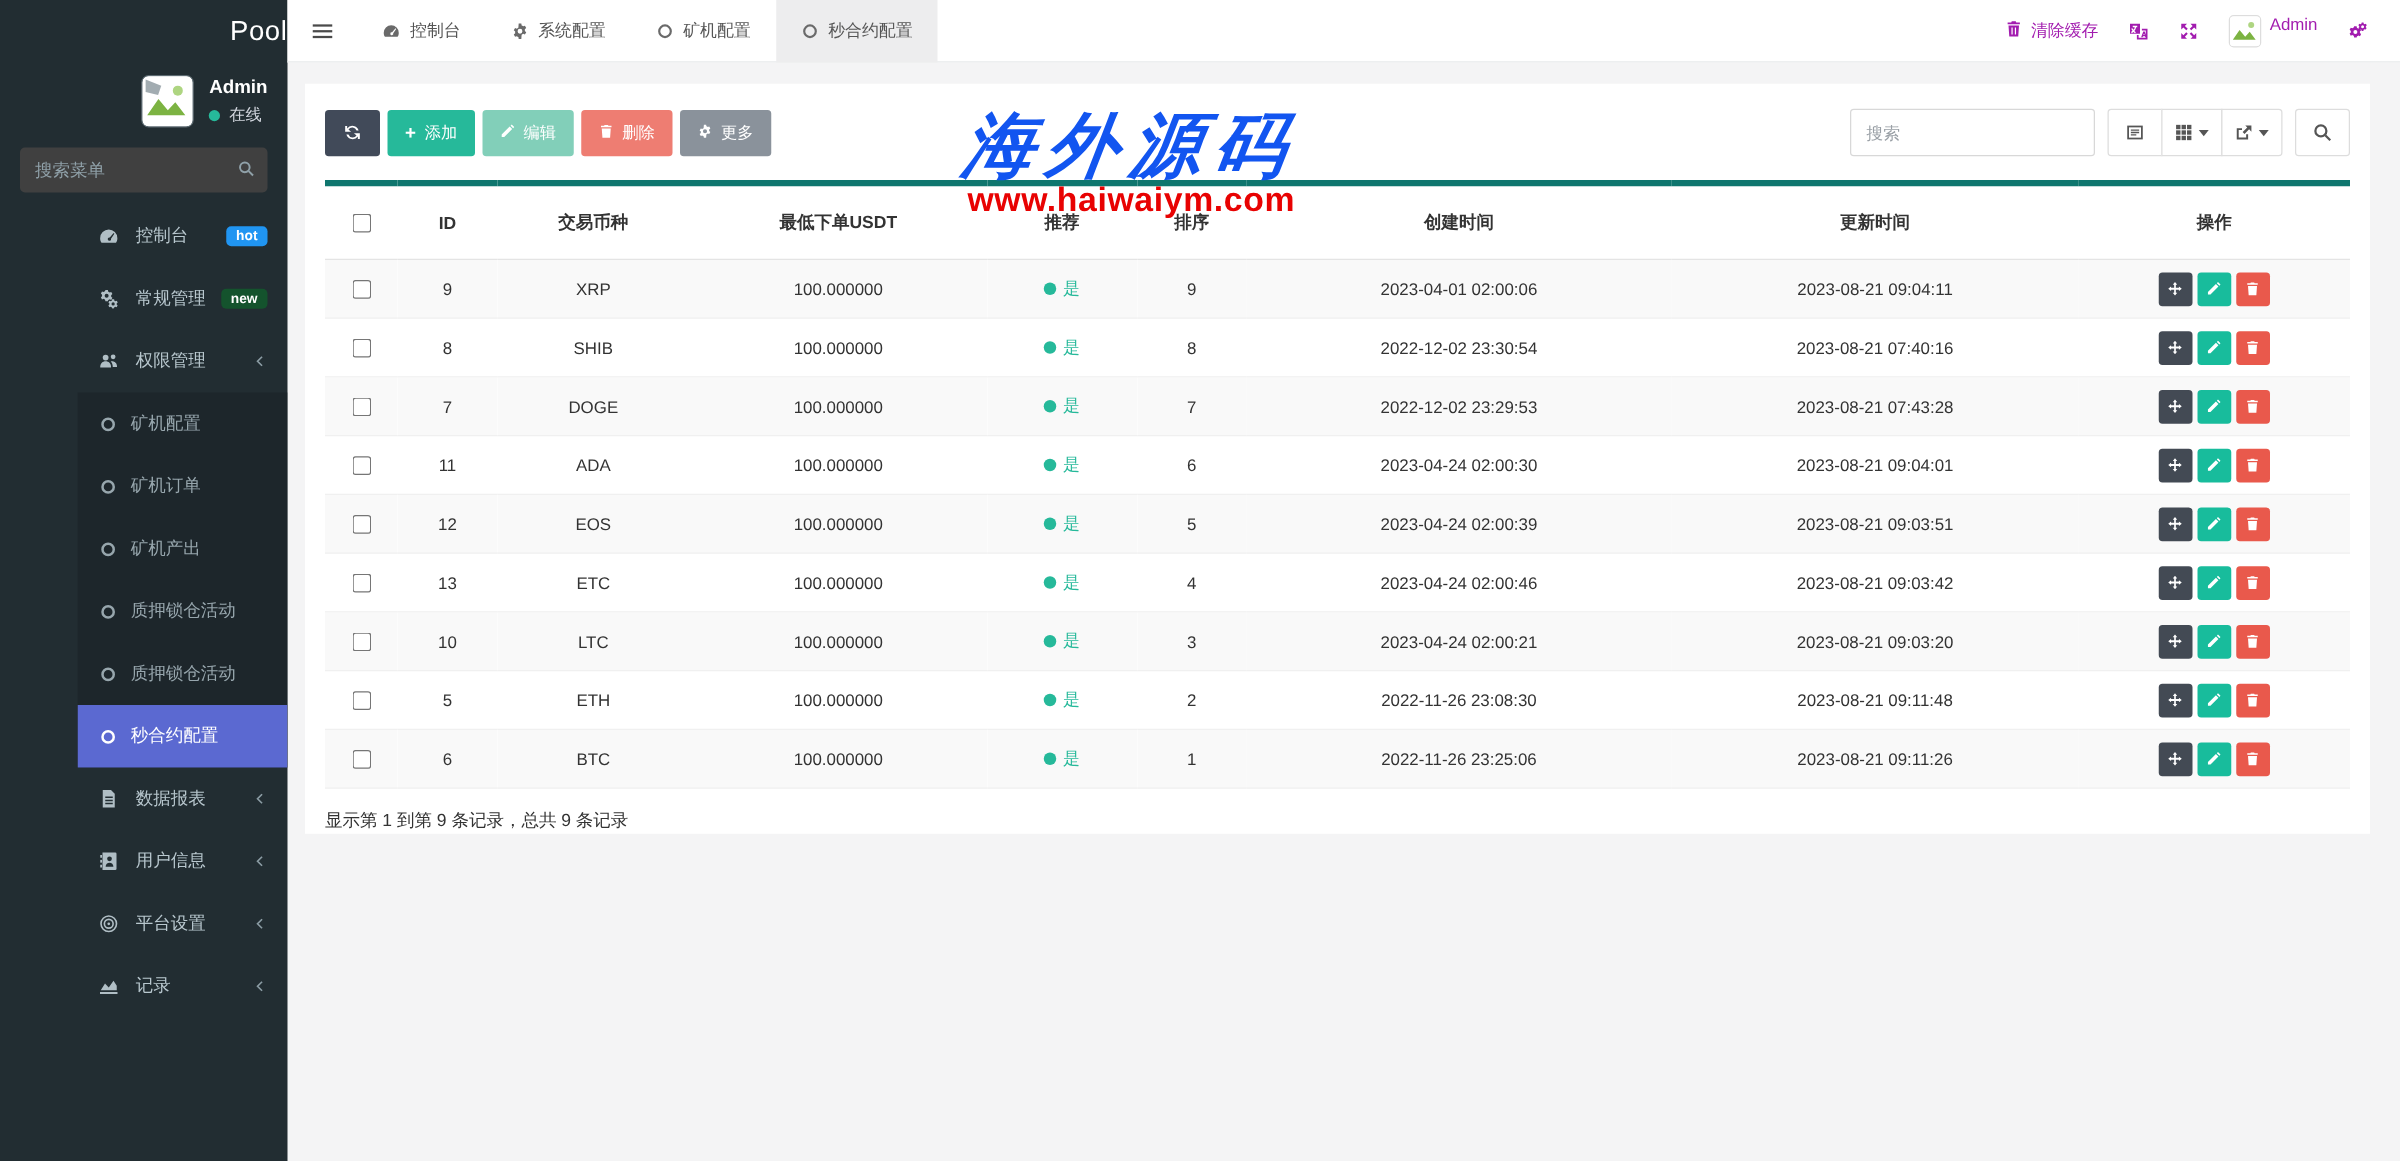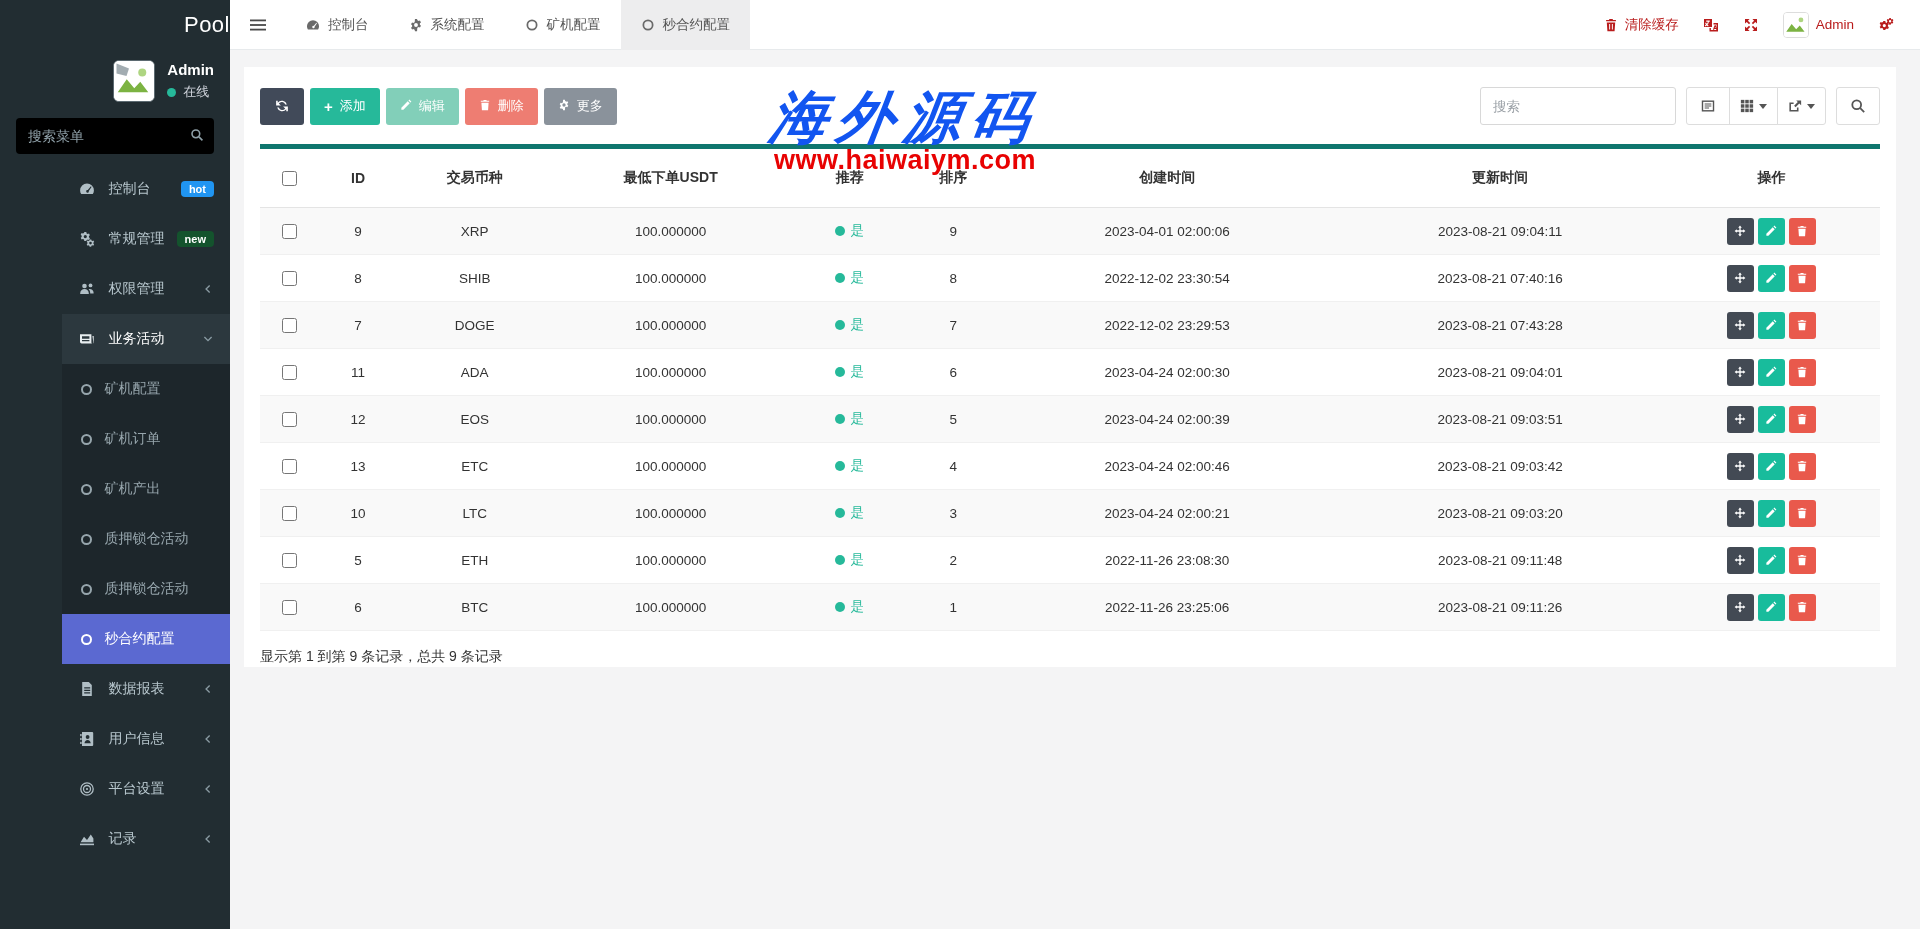--- a/index.html
+++ b/index.html
@@ -9,21 +9,21 @@
 
   
   .sidebar { width:230px; min-width:230px; background:#222d32; font-size:14px; display:flex; flex-direction:column;align-items:flex-end; }
   .logo { height:50px; display:flex; align-items:center; justify-content:center; color:#fff; font-size:22px; letter-spacing:.5px; }
   .user-panel { display:flex; align-items:center; gap:12px; padding:10px 16px 8px; }
   .avatar { width:42px; height:42px; border-radius:6px; border:1px solid #5c6a71; background:#fff; overflow:hidden; flex-shrink:0; }
   .user-name { color:#fff; font-weight:bold; font-size:15px; }
   .user-status { color:#d2d6de; font-size:13px; display:flex; gap:7px; align-items:center; margin-top:5px; }
   .dot { width:9px; height:9px; border-radius:50%; background:#26b99a; display:inline-block; }
   .menu-search { margin:8px 16px 10px; position:relative; }
-  .menu-search input { width:100%; height:36px; background:#000000; border:none; border-radius:4px;
+  .menu-search input { width:100%; height:36px; background:#404040; border:none; border-radius:4px;
       color:#ccc; padding:0 32px 0 12px; font-size:14px; outline:none; }
   .menu-search input::placeholder { color:#8fa0a8; }
   .menu-search .sicon { position:absolute; right:10px; top:10px; color:#8fa0a8; }
   .menu { flex:1; overflow:hidden; }
   .mi { height:50px; display:flex; align-items:center; padding:0 16px; gap:12px; color:#b8c7ce; cursor:pointer; }
   .mi .micon { width:19px; display:flex; justify-content:center; color:#b0bec5; }
   .badge { margin-left:auto; font-size:11px; font-weight:bold; color:#fff; padding:2px 8px; border-radius:4px; }
   .badge-hot { background:#2095f2; }
   .badge-new { background:#14532d; }
   .chev { margin-left:auto; color:#8a9ba3; display:flex; }
@@ -35,21 +35,21 @@
   .smi.active { background:#5b69d1; color:#fff; }
 
   
   .main { flex:1; display:flex; flex-direction:column; min-width:0; }
   .navbar { height:50px; background:#fff; display:flex; align-items:center; border-bottom:1px solid #e7eaec; flex-shrink:0; }
   .hamburger { padding:0 20px; color:#4a4a4a; display:flex; cursor:pointer; }
   .tab { height:50px; display:flex; align-items:center; gap:8px; padding:0 20px; font-size:13.5px; color:#555; cursor:pointer; }
   .tab .ticon { color:#6a6a6a; display:flex; }
   .tab.active { background:#ededee; }
   .nav-right { margin-left:auto; display:flex; align-items:center; gap:24px; padding-right:26px; color:#5b5b5b; font-size:13.5px; }
-  .nav-item { display:flex; align-items:center; gap:7px; cursor:pointer; color:#b91c1c; }
+  .nav-item { display:flex; gap:7px; cursor:pointer; color:#a21caf; }
   .avatar-sm { width:26px; height:26px; border-radius:4px; border:1px solid #ddd; background:#fff; overflow:hidden; }
 
   
   .content { flex:1; padding:17px 24px 0 14px; position:relative; }
   .card { background:#fff; height:600px; padding:20px 16px; position:relative; }
   .toolbar { display:flex; align-items:center; margin-bottom:19px; }
   .btn { height:37px; border:none; border-radius:3px; color:#fff; font-size:13px;
       display:inline-flex; align-items:center; gap:7px; padding:0 14px; margin-right:6px; cursor:pointer; }
   .btn-refresh { background:#414a59; width:44px; justify-content:center; padding:0; }
   .btn-add { background:#26b99a; }
@@ -164,34 +164,20 @@
             </svg>
           </span>
         <span>权限管理</span>
         <span class="chev">
             <svg class="i12" viewBox="0 0 16 16">
               <path fill="none" stroke="currentColor" stroke-width="1.8" d="M10.2 3.2 5.4 8l4.8 4.8"></path>
             </svg>
           </span>
       </div>
 
-      <div class="mi tree-open">
-        <span class="micon">
-            <svg class="i16" viewBox="0 0 16 16" fill="currentColor">
-              <path fill-rule="evenodd" d="M1 3.2h11.4v8.3c0 .5.4.9.9.9H2.6A1.6 1.6 0 0 1 1 10.8V3.2zm2 2h7.4v2.6H3V5.2zm0 3.9h7.4v1.2H3V9.1z"></path>
-              <path d="M13.2 5h1.8v5.8c0 .9-.5 1.6-1.2 1.6.5-.3.6-.8.6-1.4L13.2 5z" opacity=".7"></path>
-            </svg>
-          </span>
-        <span>业务活动</span>
-        <span class="chev">
-            <svg class="i12" viewBox="0 0 16 16">
-              <path fill="none" stroke="currentColor" stroke-width="1.8" d="M3.2 5.4 8 10.2l4.8-4.8"></path>
-            </svg>
-          </span>
-      </div>
 
       <div class="submenu">
         <div class="smi">
           <span class="ocirc"></span>
           <span>矿机配置</span>
         </div>
         <div class="smi">
           <span class="ocirc"></span>
           <span>矿机订单</span>
         </div>

